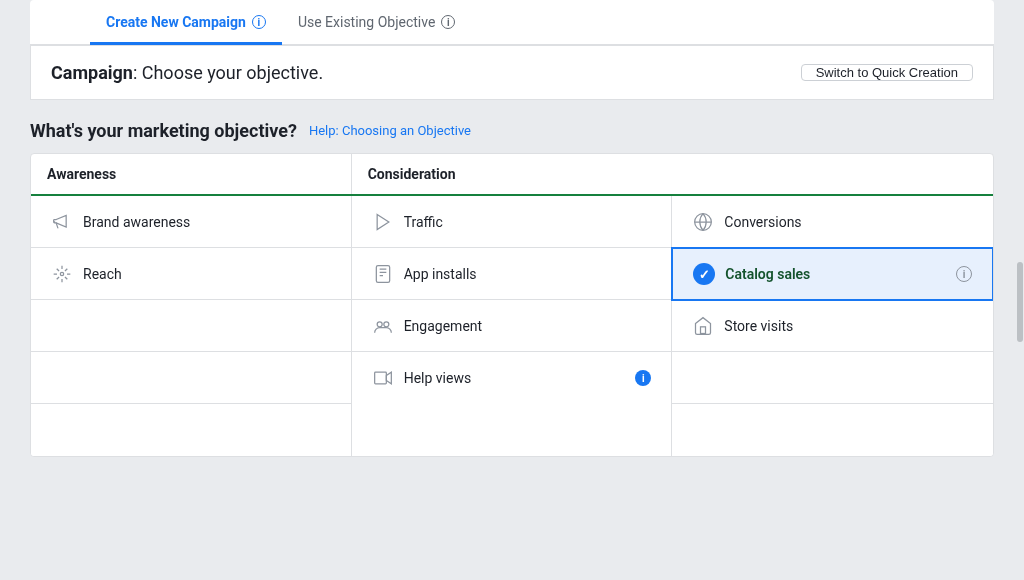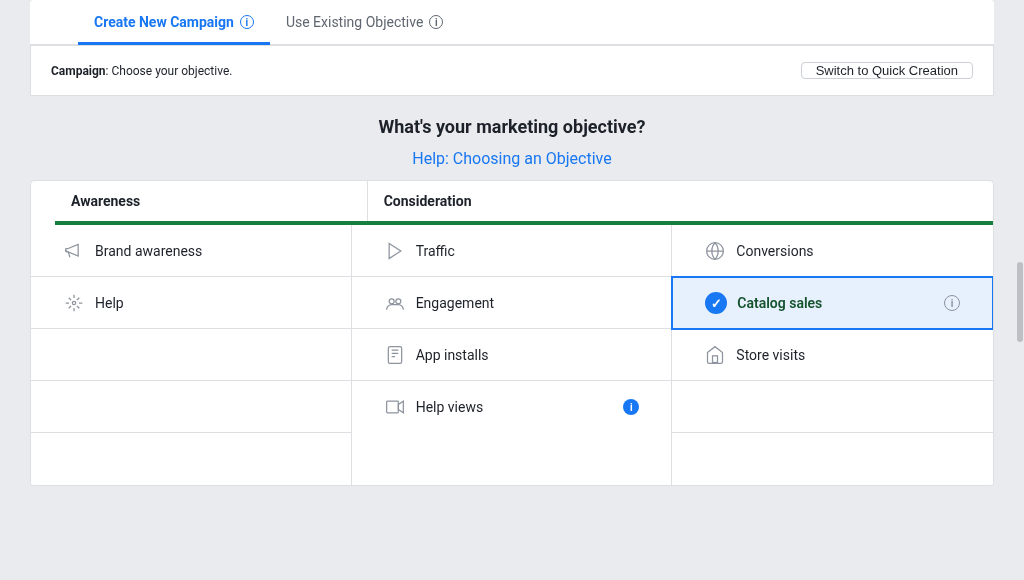--- a/index.html
+++ b/index.html
@@ -15,21 +15,21 @@
       background: #e9ebee;
       padding: 0;
       position: relative;
     }
     
     .tab-bar {
       background: #fff;
       border-bottom: 1px solid #dddfe2;
       display: flex;
       align-items: flex-end;
-      padding: 0 48px;
+      padding: 0 60px;
       border-radius: 4px 4px 0 0;
       margin: 0 30px;
     }
     .tab {
       padding: 14px 16px 12px 16px;
       cursor: pointer;
       font-size: 14px;
       color: #606770;
       border-bottom: 3px solid transparent;
       margin-bottom: -1px;
@@ -64,21 +64,21 @@
     .campaign-header {
       background: #fff;
       border: 1px solid #dddfe2;
       margin: 0 30px;
       padding: 16px 20px;
       display: flex;
       align-items: center;
       justify-content: space-between;
     }
     .campaign-label {
-      font-size: 12px;
+      font-size: 18px;
       color: #1d2129;
     }
     .campaign-label strong {
       font-weight: 700;
     }
     .quick-creation-btn {
       border: 1px solid #ccd0d5;
       background: #fff;
       color: #1d2129;
       padding: 0 14px;
@@ -90,46 +90,44 @@
 
     
     .objective-section {
       margin: 20px 30px 10px 30px;
     }
     .objective-title-row {
       display: flex;
       align-items: center;
       gap: 12px;
       margin-bottom: 12px;
-      flex-direction: column;
     }
     .objective-title {
       font-size: 18px;
       font-weight: 700;
       color: #1d2129;
     }
     .help-link {
       color: #1877f2;
-      font-size: 16px;
+      font-size: 13px;
       text-decoration: none;
       cursor: pointer;
     }
 
     
     .objective-table {
       border: 1px solid #dddfe2;
       background: #fff;
       border-radius: 4px;
       overflow: hidden;
     }
     .objective-table-header {
       display: grid;
       grid-template-columns: 1fr 1fr 1fr;
-      border-bottom: 4px solid #15803d;
-      margin-left: 24px;
+      border-bottom: 2px solid #15803d;
     }
     .col-header {
       padding: 12px 16px;
       font-weight: 700;
       font-size: 14px;
       color: #1d2129;
       border-right: 1px solid #dddfe2;
     }
     .col-header:last-child { border-right: none; }
 
@@ -138,21 +136,21 @@
       grid-template-columns: 1fr 1fr 1fr;
     }
     .col-cells {
       border-right: 1px solid #dddfe2;
       display: flex;
       flex-direction: column;
     }
     .col-cells:last-child { border-right: none; justify-content: center; }
 
     .objective-cell {
-      padding: 14px 32px;
+      padding: 14px 20px;
       border-bottom: 1px solid #dddfe2;
       display: flex;
       align-items: center;
       gap: 10px;
       cursor: pointer;
       min-height: 52px;
       position: relative;
     }
     .objective-cell:last-child { border-bottom: none; }
     .objective-cell.selected {
@@ -301,21 +299,21 @@
             <span class="cell-label">Brand awareness</span>
           </div>
 
           <div class="objective-cell">
             <div class="cell-icon">
               <svg viewBox="0 0 24 24" fill="none" stroke="#8d949e" stroke-width="1.5">
                 <circle cx="12" cy="12" r="2"></circle>
                 <path d="M12 2v4M12 18v4M2 12h4M18 12h4M5.64 5.64l2.83 2.83M15.54 15.54l2.83 2.83M5.64 18.36l2.83-2.83M15.54 8.46l2.83-2.83"></path>
               </svg>
             </div>
-            <span class="cell-label">Help</span>
+            <span class="cell-label">Reach</span>
           </div>
 
           <div class="objective-cell empty"></div>
           <div class="objective-cell empty"></div>
           <div class="objective-cell empty"></div>
         </div>
 
         <div class="col-cells">
 
           <div class="objective-cell">
@@ -323,36 +321,36 @@
               <svg viewBox="0 0 24 24" fill="none" stroke="#8d949e" stroke-width="1.5">
                 <path d="M5 3l14 9-14 9V3z"></path>
               </svg>
             </div>
             <span class="cell-label">Traffic</span>
           </div>
 
           <div class="objective-cell">
             <div class="cell-icon">
               <svg viewBox="0 0 24 24" fill="none" stroke="#8d949e" stroke-width="1.5">
+                <rect x="4" y="2" width="16" height="20" rx="2"></rect>
+                <path d="M8 6h8M8 10h8M8 14h4"></path>
+              </svg>
+            </div>
+            <span class="cell-label">App installs</span>
+          </div>
+
+          <div class="objective-cell">
+            <div class="cell-icon">
+              <svg viewBox="0 0 24 24" fill="none" stroke="#8d949e" stroke-width="1.5">
                 <circle cx="8" cy="10" r="3"></circle>
                 <circle cx="16" cy="10" r="3"></circle>
                 <path d="M2 20c0-3.31 2.69-6 6-6h8c3.31 0 6 2.69 6 6"></path>
               </svg>
             </div>
             <span class="cell-label">Engagement</span>
-          </div>
-
-          <div class="objective-cell">
-            <div class="cell-icon">
-              <svg viewBox="0 0 24 24" fill="none" stroke="#8d949e" stroke-width="1.5">
-                <rect x="4" y="2" width="16" height="20" rx="2"></rect>
-                <path d="M8 6h8M8 10h8M8 14h4"></path>
-              </svg>
-            </div>
-            <span class="cell-label">App installs</span>
           </div>
 
           <div class="objective-cell">
             <div class="cell-icon">
               <svg viewBox="0 0 24 24" fill="none" stroke="#8d949e" stroke-width="1.5">
                 <rect x="2" y="5" width="14" height="14" rx="1"></rect>
                 <path d="M16 9l6-4v14l-6-4V9z"></path>
               </svg>
             </div>
             <span class="cell-label">Help views</span>

